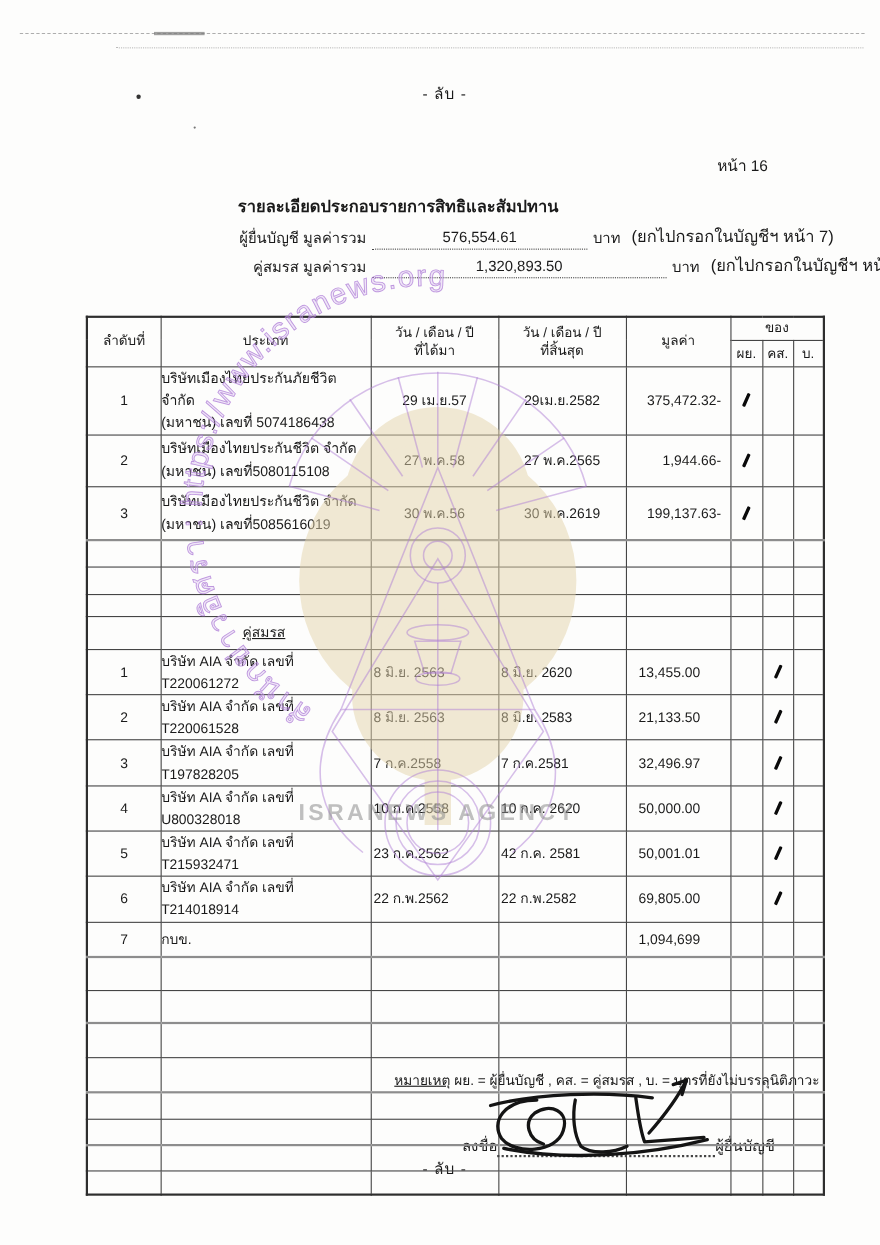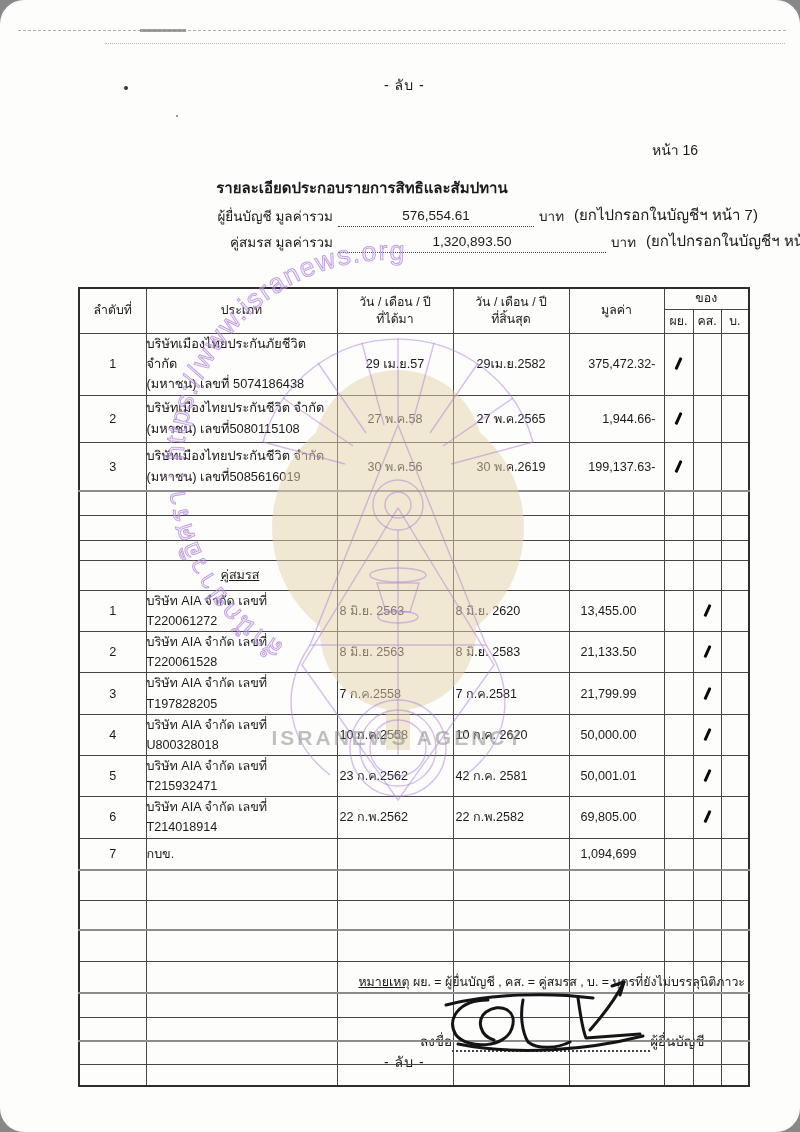--- a/index.html
+++ b/index.html
@@ -1,19 +1,19 @@
 <!DOCTYPE html>
 <html><head>
 <meta charset="utf-8">
 <style>
   html,body{margin:0;padding:0;background:#888;}
   .page{
     position:relative; width:800px; height:1132px; margin:0 auto;
     background:#fdfdfc; overflow:hidden;
-    font-family:"Liberation Sans", sans-serif; color:#1a1a1a;border-radius:24px;
+    font-family:"Liberation Sans", sans-serif; color:#1a1a1a;
   }
   
   .scanline1{position:absolute; left:18px; top:30px; width:768px; border-top:1px dashed #9a9a9a; opacity:.8;}
   .scanline1b{position:absolute; left:140px; top:29px; width:46px; border-top:3px solid #777; opacity:.7;}
   .scanline2{position:absolute; left:105px; top:43px; width:680px; border-top:1px dotted #aaa; opacity:.8;}
   .speck1{position:absolute; left:124px; top:86px; width:4px; height:4px; background:#333; border-radius:50%;}
   .speck2{position:absolute; left:176px; top:115px; width:2px; height:2px; background:#777; border-radius:50%;}
 
   .secret-top{position:absolute; left:384px; top:74px; font-size:14px; letter-spacing:1px;}
   .page-number{position:absolute; left:652px; top:139px; font-size:14px;}
@@ -214,21 +214,21 @@
           <td class="own-ks"><span class="check"></span></td>
           <td class="own-b"></td>
         </tr>
         <tr class="kind-s" style="height: 27px;">
           <td class="no">3</td>
           <td class="type">
             <div>บริษัท AIA  จำกัด เลขที่ T197828205</div>
           </td>
           <td class="start">7 ก.ค.2558</td>
           <td class="end">7 ก.ค.2581</td>
-          <td class="value">21,799.99</td>
+          <td class="value">32,496.97</td>
           <td class="own-py"></td>
           <td class="own-ks"><span class="check"></span></td>
           <td class="own-b"></td>
         </tr>
         <tr class="kind-s" style="height: 23px;">
           <td class="no">4</td>
           <td class="type">
             <div>บริษัท AIA  จำกัด เลขที่ U800328018</div>
           </td>
           <td class="start">10 ก.ค.2558</td>

